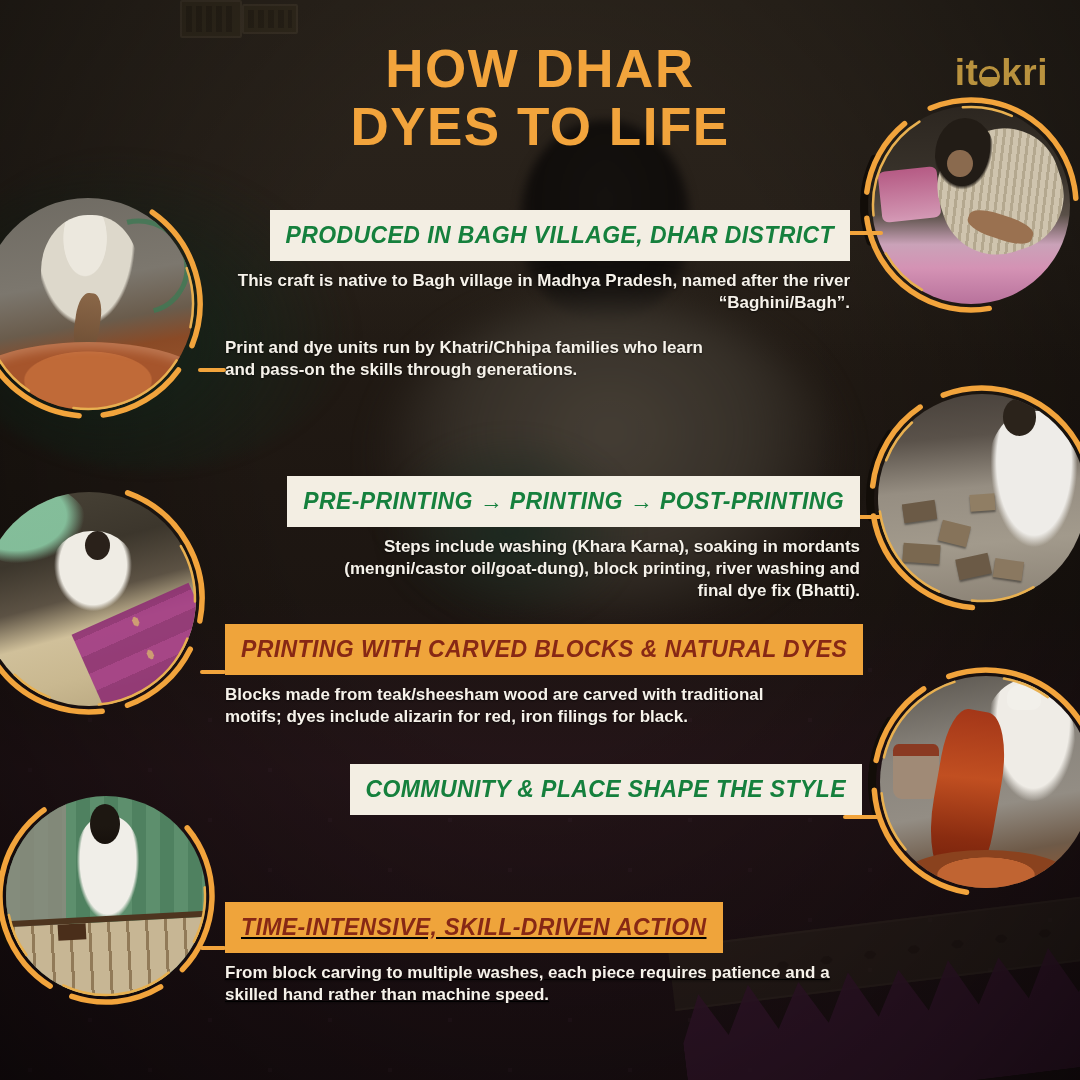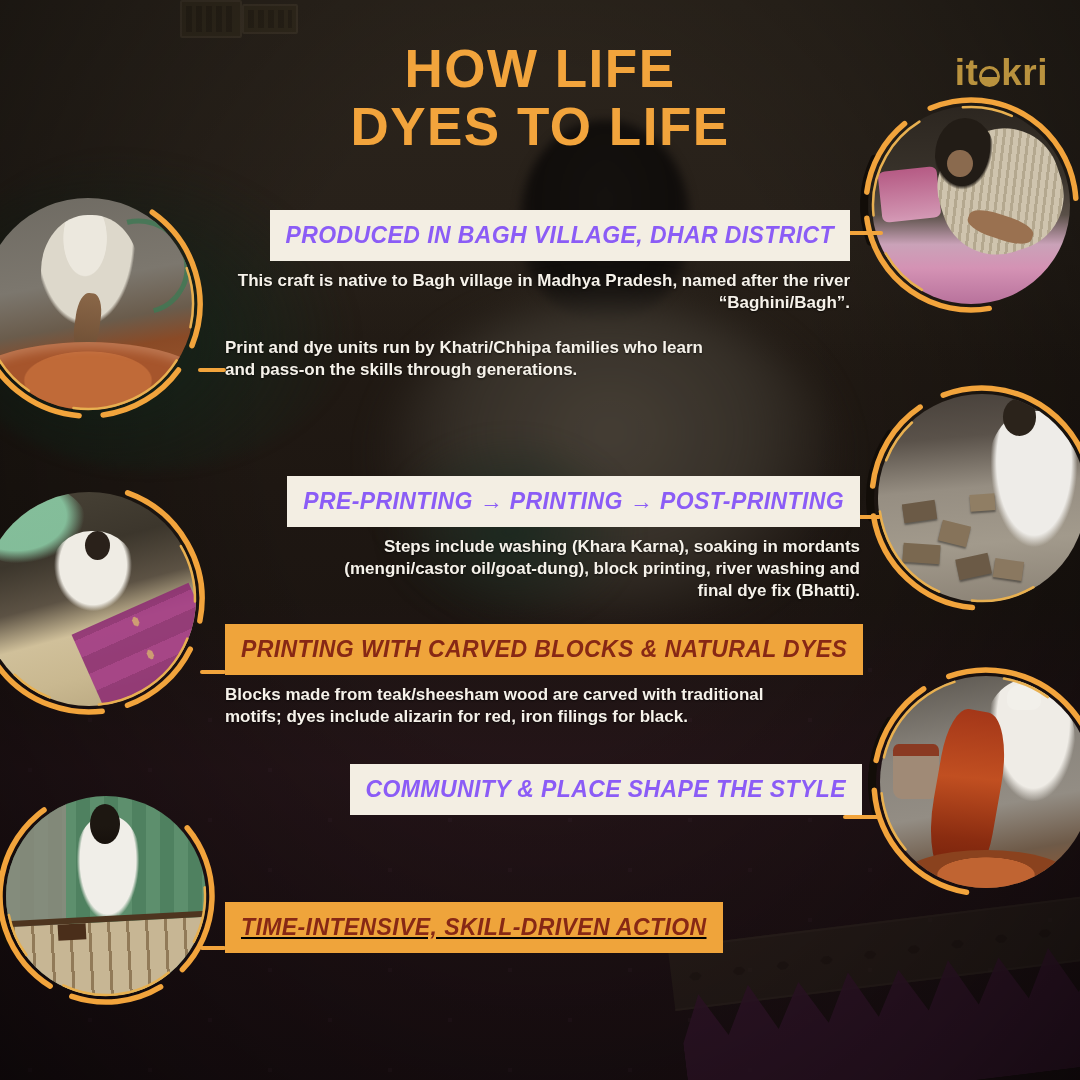--- a/index.html
+++ b/index.html
@@ -48,21 +48,21 @@
   .logo{position:absolute;right:32px;top:52px;color:#B9923E;font-weight:bold;
     font-size:37px;letter-spacing:.5px;display:flex;align-items:center;}
   .logo .pot{display:inline-block;width:21px;height:21px;border:3.5px solid #B9923E;border-radius:50%;
     margin:6px 1px 0 1px;background:linear-gradient(180deg,transparent 0 52%,#B9923E 52%);box-sizing:border-box;}
   
   .section{position:absolute;display:flex;flex-direction:column;gap:9px;}
   .section.right{align-items:flex-end;text-align:right;}
   .section.left{align-items:flex-start;text-align:left;}
   .hbox{display:inline-block;padding:12px 16px;font-style:italic;font-weight:bold;
     font-size:23px;letter-spacing:.4px;white-space:nowrap;}
-  .hbox.cream{background:#F3EEE3;color:#8b5cf6;text-align:center;}
+  .hbox.cream{background:#F3EEE3;color:#15803d;text-align:center;}
   .hbox.orange{background:#EFA43B;color:#872815;}
   .body-text{color:#F6F2EA;font-weight:bold;font-size:17px;line-height:1.28;
     text-shadow:0 1px 2px rgba(0,0,0,.6);}
   
   .conn{position:absolute;height:3.5px;background:#F2A43C;border-radius:2px;}
   
   .pc{position:absolute;}
   .pc .art{position:absolute;border-radius:50%;overflow:hidden;inset:0;}
   .pc svg.ring{position:absolute;left:-18px;top:-18px;overflow:visible;pointer-events:none;}
   .pc .art > div{position:absolute;}
@@ -148,21 +148,21 @@
   <div class="bg bg-head"></div>
   <div class="bg bg-shirt"></div>
   <div class="bg bg-tarp2"></div>
   <div class="bg bg-fabric"></div>
   <div class="bg bg-fabric-pattern"></div>
   <div class="bg bg-paisley-band"></div>
   <div class="bg bg-magenta"></div>
   <div class="bg bg-vignette"></div>
 
   <div class="title">
-    <div>HOW LIFE</div>
+    <div>HOW DHAR</div>
     <div>DYES TO LIFE</div>
   </div>
 
   <div class="logo">
     <span>it</span>
       <span class="pot"></span>
       <span>kri</span>
   </div>
 
   <div class="pc" id="c1" style="left:-18px;top:198px;width:212px;height:212px;">
@@ -281,15 +281,16 @@
     <div class="hbox orange"><span>PRINTING WITH CARVED BLOCKS &amp; NATURAL DYES</span></div>
     <div class="body-text" style="max-width:585px;">Blocks made from teak/sheesham wood are carved with traditional motifs; dyes include alizarin for red, iron filings for black.</div>
   </div>
 
   <div class="section right" style="top:764px;right:218px;">
     <div class="hbox cream"><span>COMMUNITY &amp; PLACE SHAPE THE STYLE</span></div>
   </div>
 
   <div class="section left" style="top:902px;left:225px;text-decoration:underline;">
     <div class="hbox orange"><span>TIME-INTENSIVE, SKILL-DRIVEN ACTION</span></div>
+    <div class="body-text" style="max-width:615px;">From block carving to multiple washes, each piece requires patience and a skilled hand rather than machine speed.</div>
   </div>
 
 </div>
 
 </body></html>

